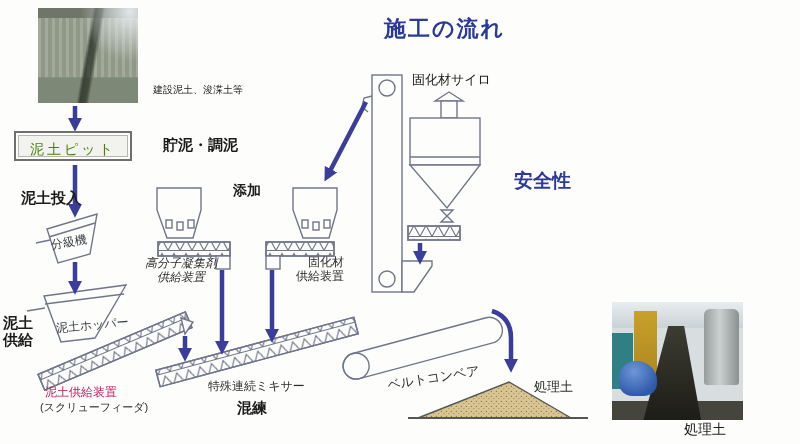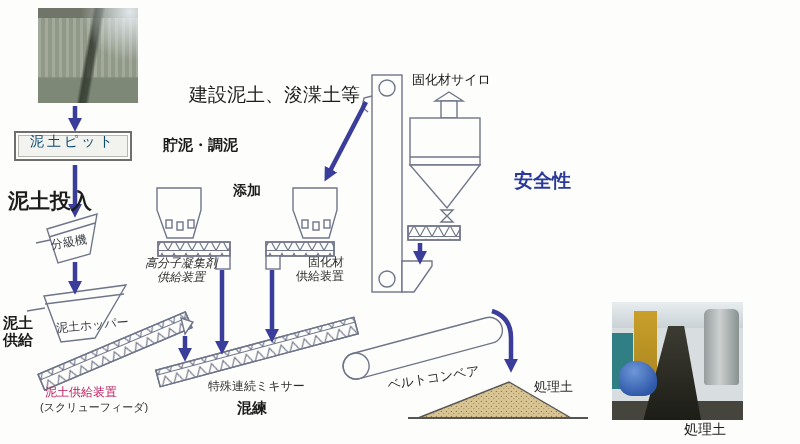--- a/index.html
+++ b/index.html
@@ -6,22 +6,22 @@
   body{font-family:"Liberation Sans","DejaVu Sans",sans-serif;background:#fff;}
   #canvas{position:relative;width:800px;height:444px;background:#fdfdfb;overflow:hidden;}
   .abs{position:absolute;}
   .lbl{color:#1c1c1c;white-space:nowrap;line-height:1.15;}
   .bold{font-weight:bold;}
   .blue{color:#2b3a9a;}
   #diagram-svg{position:absolute;left:0;top:0;}
   
   .pit-box{left:14px;top:131px;width:114px;height:26px;border:2px solid #6f6f6f;
     background:#f2f2ee;box-shadow:inset 0 0 0 2px #fdfdfb, inset 0 0 0 3px #b7b7b2;
-    display:flex;align-items:flex-start;justify-content:center;
-    color:#0c4a6e;font-size:14px;letter-spacing:3px;}
+    display:flex;align-items:flex-end;justify-content:center;
+    color:#4d7c0f;font-size:14px;letter-spacing:3px;}
   
   .photo1{left:38px;top:8px;width:100px;height:95px;background:
     radial-gradient(circle at 92% 4%, rgba(232,238,242,.95), rgba(232,238,242,0) 38%),
     linear-gradient(100deg, rgba(0,0,0,0) 47%, rgba(42,48,38,.8) 50%, rgba(42,48,38,.7) 55%, rgba(0,0,0,0) 58%),
     linear-gradient(180deg, #6f7568 0 11%, rgba(0,0,0,0) 11%),
     linear-gradient(0deg, #7d8876 0 26%, rgba(0,0,0,0) 28%),
     repeating-linear-gradient(90deg, rgba(255,255,255,.10) 0 3px, rgba(0,0,0,.05) 3px 7px),
     #98a08f;}
   
   .photo2{left:612px;top:302px;width:131px;height:118px;background:#d8dee0;overflow:hidden;}
@@ -150,30 +150,31 @@
   <div class="abs photo2">
     <div class="abs p2-sky"></div>
     <div class="abs p2-bldg"></div>
     <div class="abs p2-yellow"></div>
     <div class="abs p2-tank"></div>
     <div class="abs p2-ground"></div>
     <div class="abs p2-soil"></div>
     <div class="abs p2-tarp"></div>
   </div>
 
-
-  <div class="abs lbl" style="left:153px;top:84px;font-size:19px;margin-left:36px;">建設泥土、浚渫土等</div>
+  <div class="abs lbl bold blue" style="left:384px;top:16px;font-size:22px;letter-spacing:2px;">施工の流れ</div>
+
+  <div class="abs lbl" style="left:153px;top:84px;font-size:10px;">建設泥土、浚渫土等</div>
 
   <div class="abs pit-box">
     <span>泥土ピット</span>
   </div>
 
   <div class="abs lbl bold" style="left:143px;top:136px;font-size:15px;padding-left:20px;">貯泥・調泥</div>
 
-  <div class="abs lbl bold" style="left:8px;top:189px;font-size:21px;">泥土投入</div>
+  <div class="abs lbl bold" style="left:21px;top:189px;font-size:15px;">泥土投入</div>
 
   <div class="abs lbl" style="left:51px;top:236px;font-size:12px;transform:rotate(-10deg);color:#3a3f46;">分級機</div>
 
   <div class="abs lbl" style="left:56px;top:319px;font-size:12px;transform:rotate(-5deg);color:#3a3f46;">泥土ホッパー</div>
 
   <div class="abs lbl bold" style="left:3px;top:314px;font-size:15px;">
     <div>泥土</div>
     <div>供給</div>
   </div>
 

